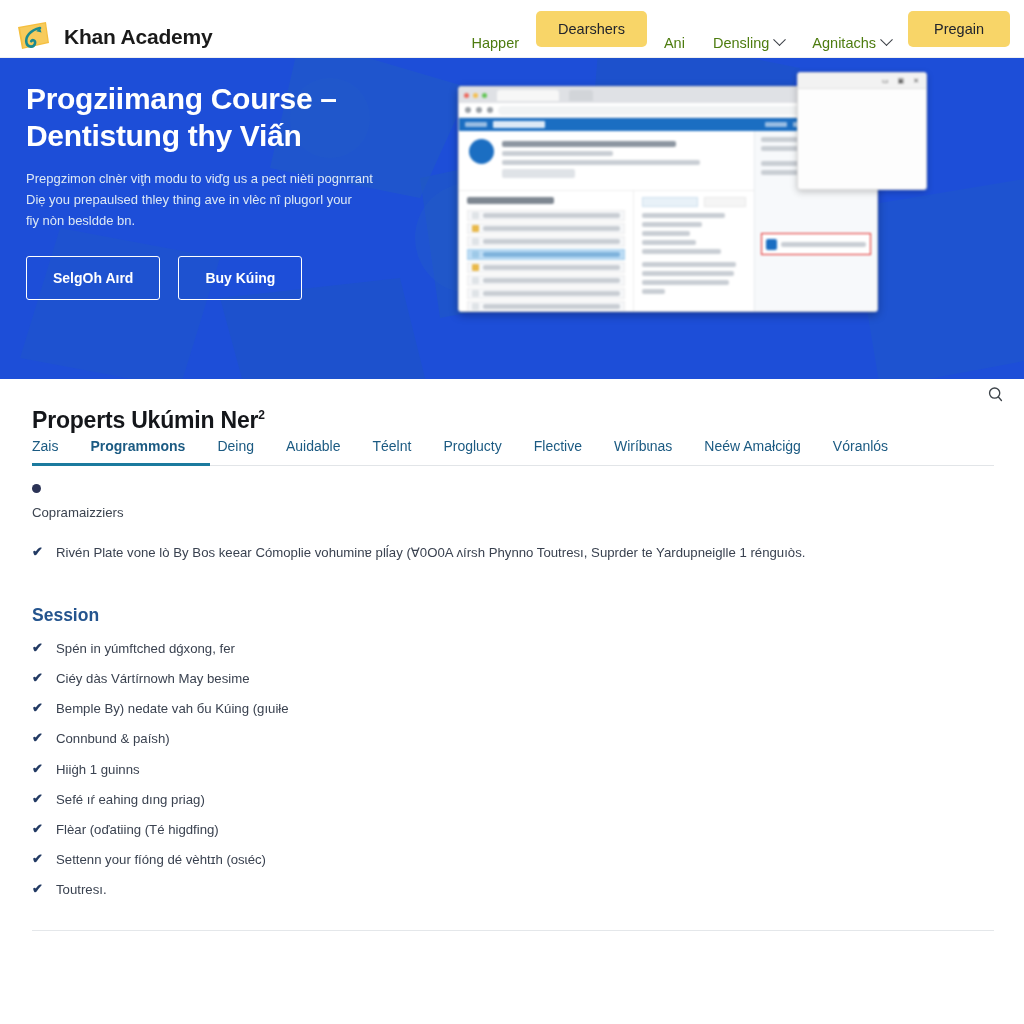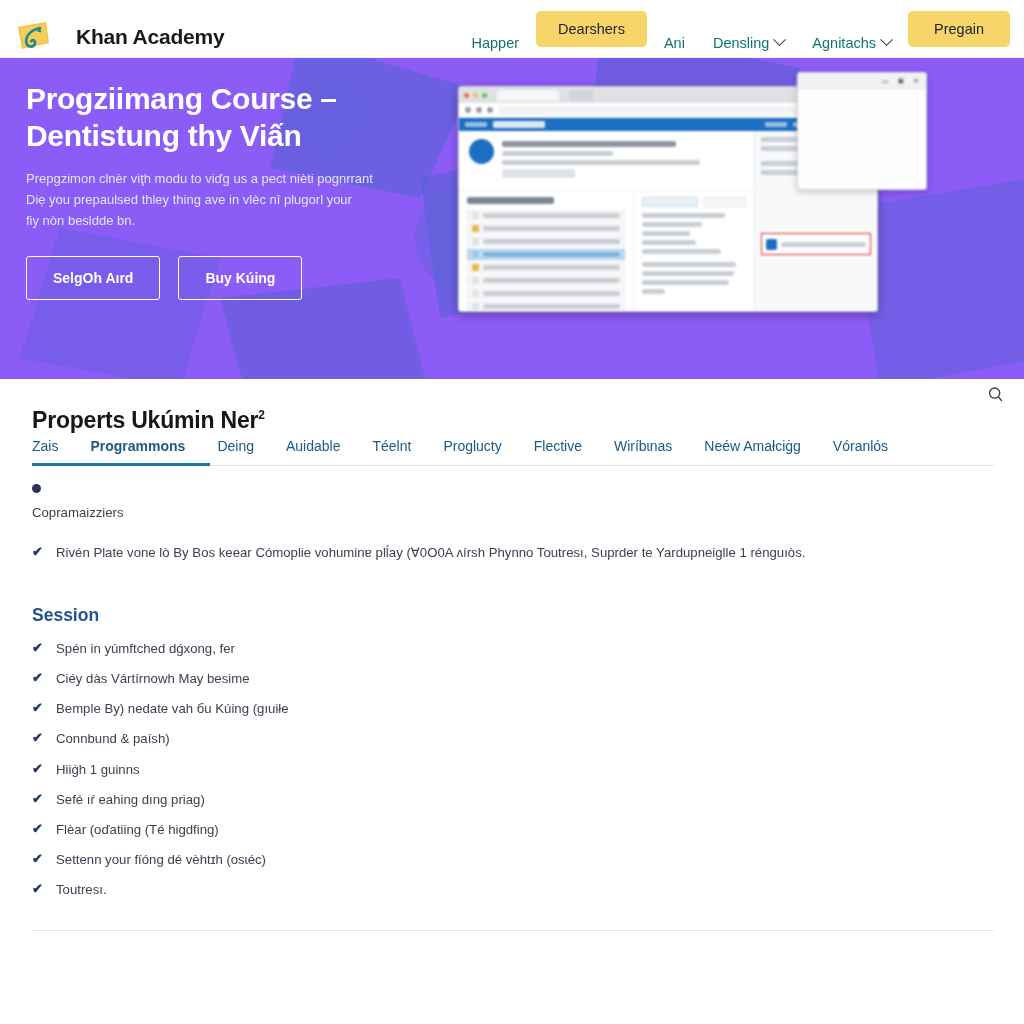--- a/index.html
+++ b/index.html
@@ -14,50 +14,50 @@
   
   .header {
     position: relative;
     height: 58px;
     background: #ffffff;
     display: flex;
     align-items: center;
     padding: 0 14px 0 14px;
     border-bottom: 1px solid #f0f0f0;
   }
-  .brand { display: flex; align-items: center; gap: 22px; margin-top: 16px; }
+  .brand { display: flex; align-items: center; gap: 10px; margin-top: 16px; }
   .logo-wrap { width: 40px; height: 36px; position: relative; display:block; }
   .brand-name {
     font-size: 21px; font-weight: bold; color: #1a1a1a;
     letter-spacing: -0.2px;
   }
   .nav { margin-left: auto; display: flex; align-items: center; gap: 6px; }
   .nav-link {
-    font-size: 14.5px; color: #0f766e; padding: 8px 11px;
+    font-size: 14.5px; color: #4d7c0f; padding: 8px 11px;
     white-space: nowrap; display:flex; align-items:center; gap:6px;
     cursor: pointer;
     margin-top: 28px;
   }
   .nav-pill {
     font-size: 14.5px; color: #21242c; background: #f8d568;
     padding: 10px 22px; border-radius: 5px; white-space: nowrap;
     cursor: pointer;
   }
   .nav-pill.wide { padding: 10px 26px; }
   .caret {
     display:inline-block; width: 9px; height: 9px;
     border-right: 1.8px solid #3b3f46; border-bottom: 1.8px solid #3b3f46;
     transform: rotate(45deg) translate(-2px,-2px);
   }
 
   
   .hero {
     position: relative;
     height: 321px;
-    background: #8b5cf6;
+    background: #1d4ed8;
     overflow: hidden;
   }
   .hero-pattern { position:absolute; inset:0; opacity:0.55; }
   .hero-inner {
     position: relative; z-index: 2;
     display: flex; height: 100%;
     padding: 0 26px;
   }
   .hero-left { width: 430px; padding-top: 22px; }
   .hero-title {

